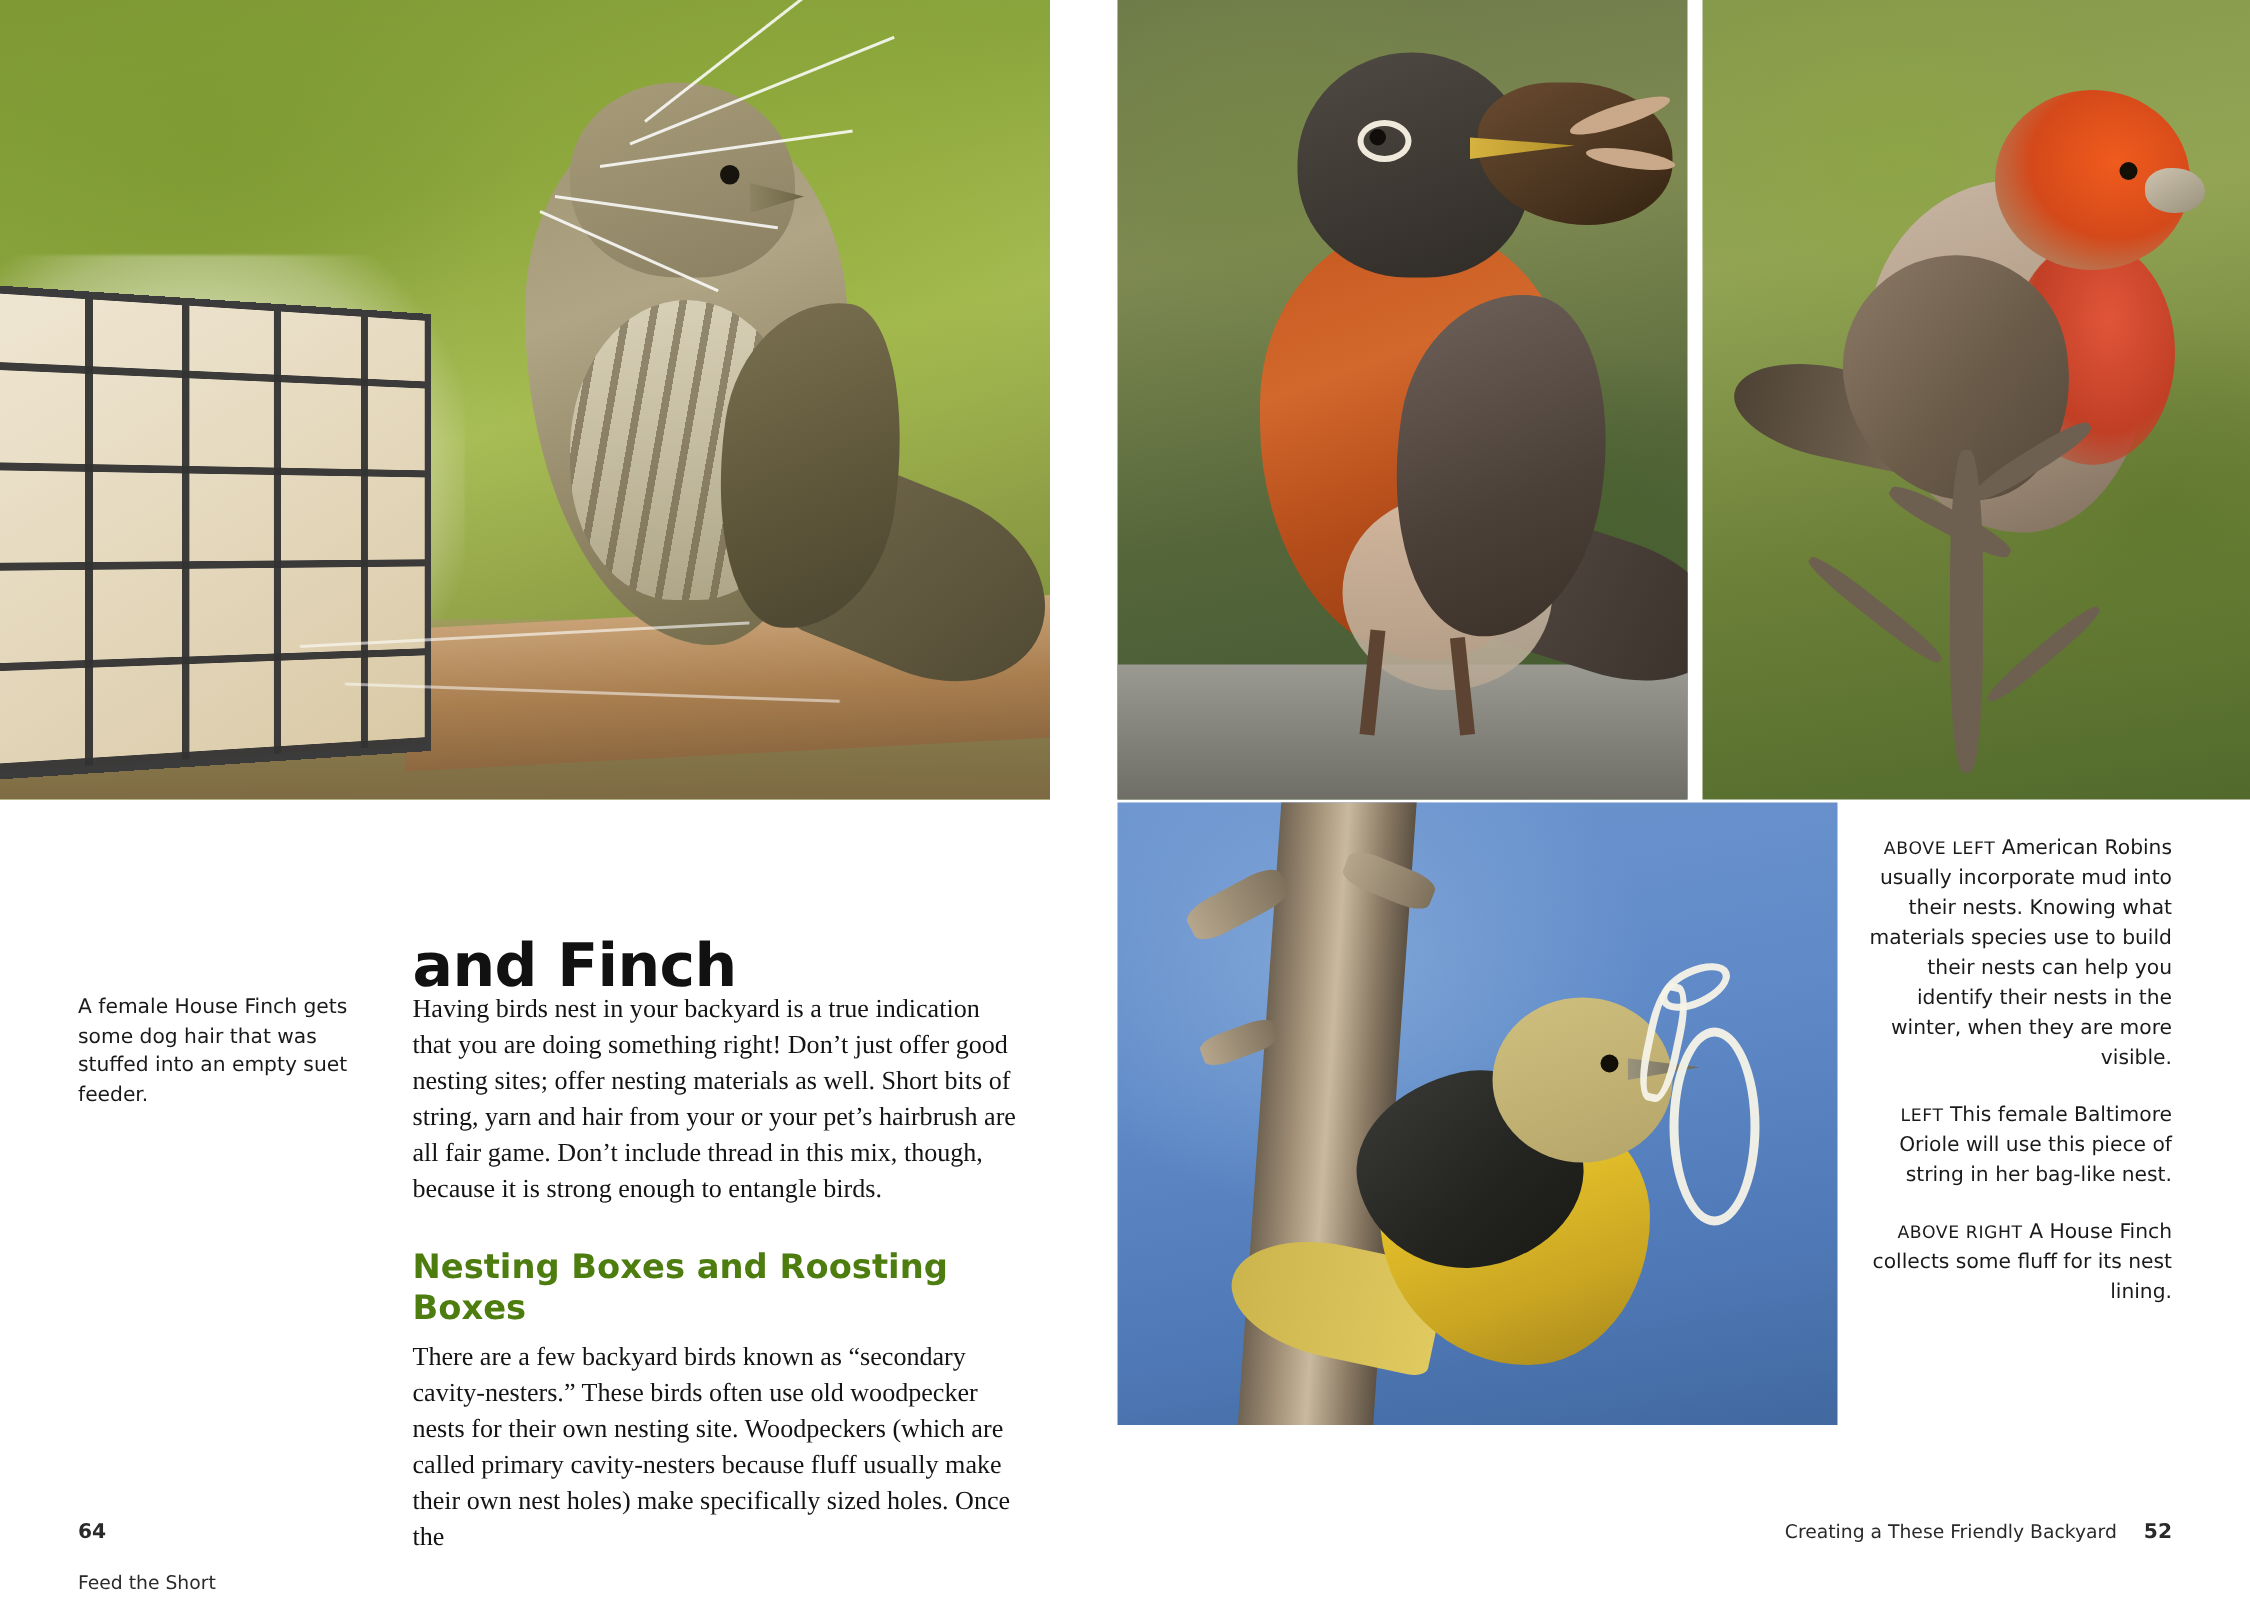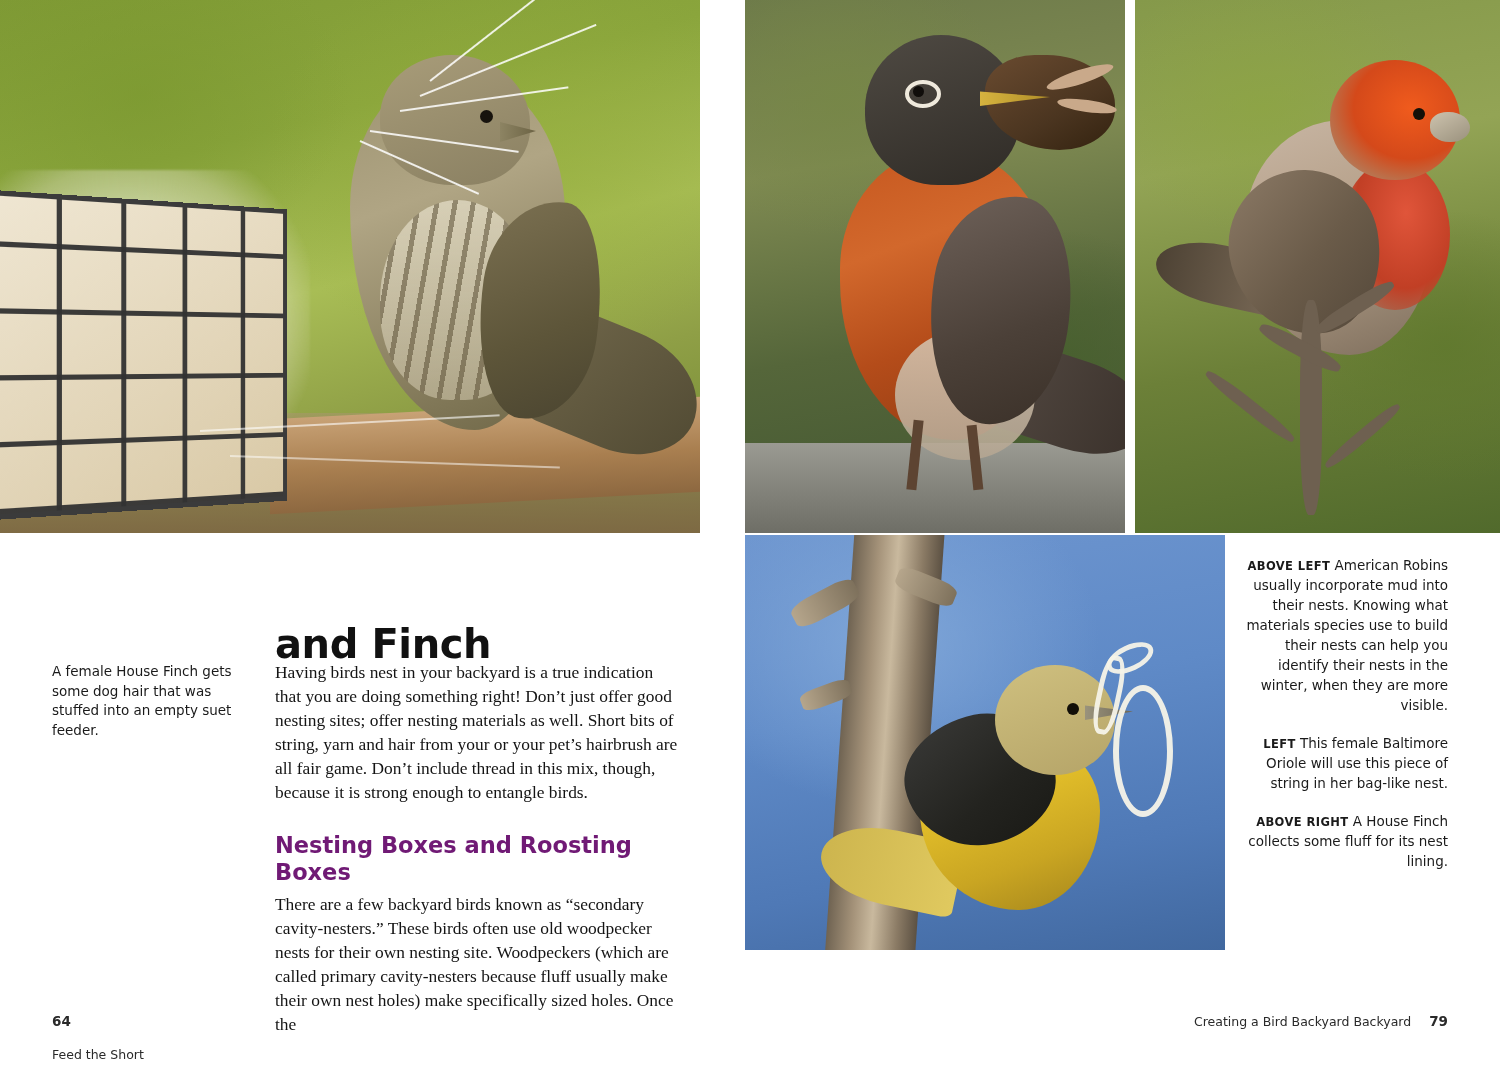--- a/index.html
+++ b/index.html
@@ -300,35 +300,35 @@
     font-size: 17.4px;
     line-height: 1.38;
     color: #141414;
   }
   .body-col p { margin: 0 0 14px 0; }
   .subhead {
     font-family: "DejaVu Sans", sans-serif;
     font-weight: 700;
     font-size: 22.5px;
     line-height: 1.2;
-    color: #701a75;
+    color: #4d7c0f;
     margin: 28px 0 6px 0;
   }
   .captions-right {
     position: absolute;
     right: 52px; top: 556px; width: 218px;
     text-align: right;
     font-family: "DejaVu Sans", sans-serif;
     font-size: 13.5px;
     line-height: 1.48;
     color: #1a1a1a;
   }
   .captions-right .cap { margin-bottom: 18px; }
   .cap-label {
-    font-weight: 700;
+    font-weight: 400;
     font-size: 11.5px;
     letter-spacing: 0.4px;
   }
 
   
   .footer {
     position: absolute;
     left: 0; right: 0; bottom: 38px;
     height: 20px;
     font-family: "DejaVu Sans", sans-serif;
@@ -449,18 +449,18 @@
       <span>A House Finch collects some fluff for its nest lining.</span>
     </div>
   </div>
 
   <div class="footer">
     <div class="folio-left">
       <span class="folio-num">64</span>
       <span>Feed the Short</span>
     </div>
     <div class="folio-right">
-      <span>Creating a Bird Backyard Backyard</span>
-      <span class="folio-num">79</span>
+      <span>Creating a These Friendly Backyard</span>
+      <span class="folio-num">52</span>
     </div>
   </div>
 
 </div>
 
 </body></html>

